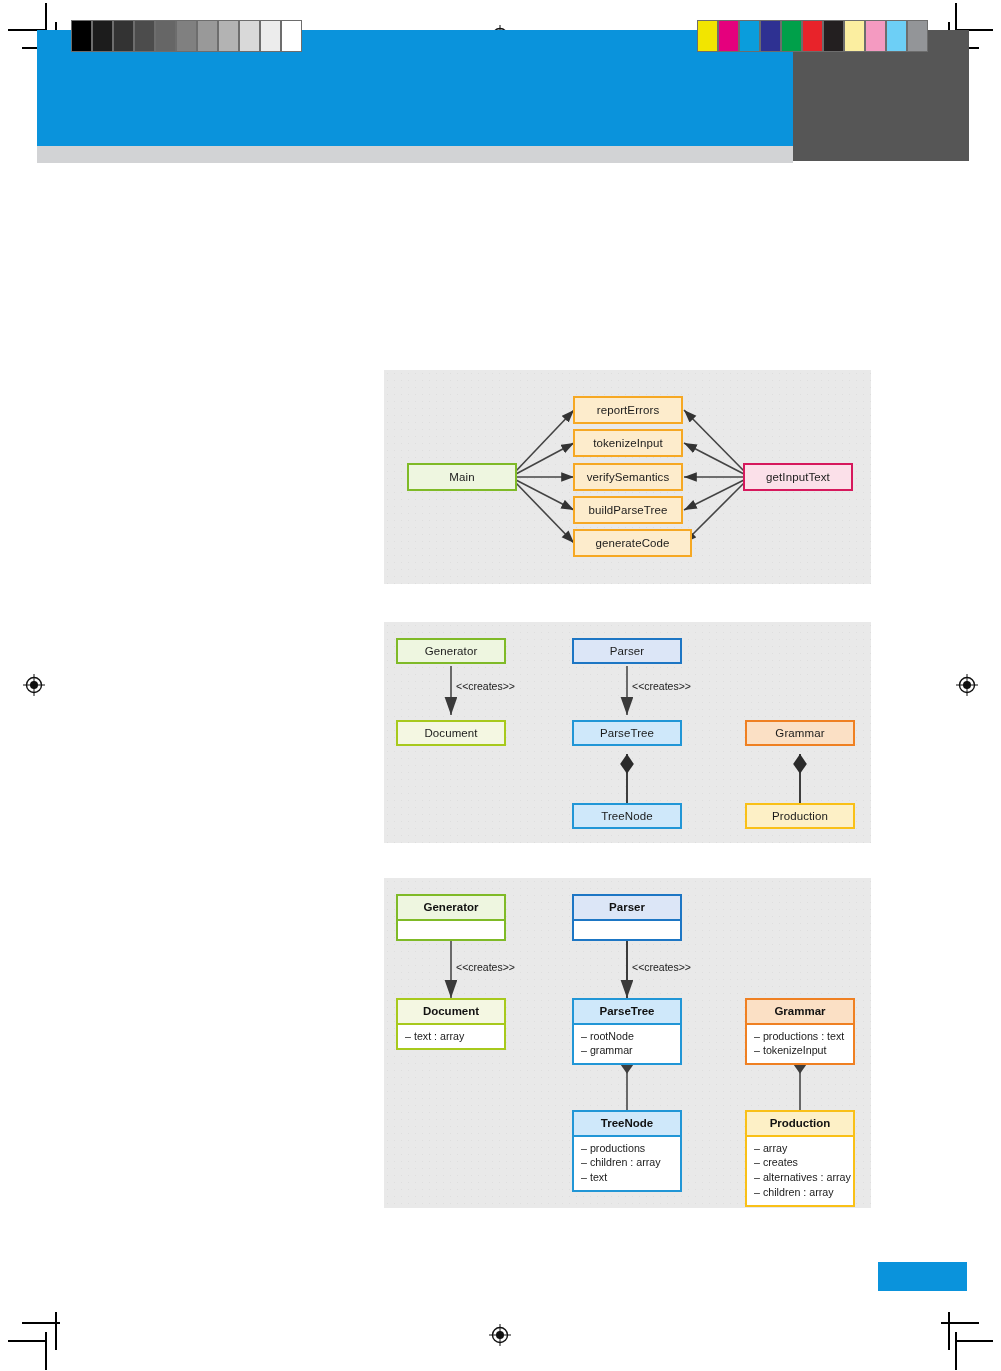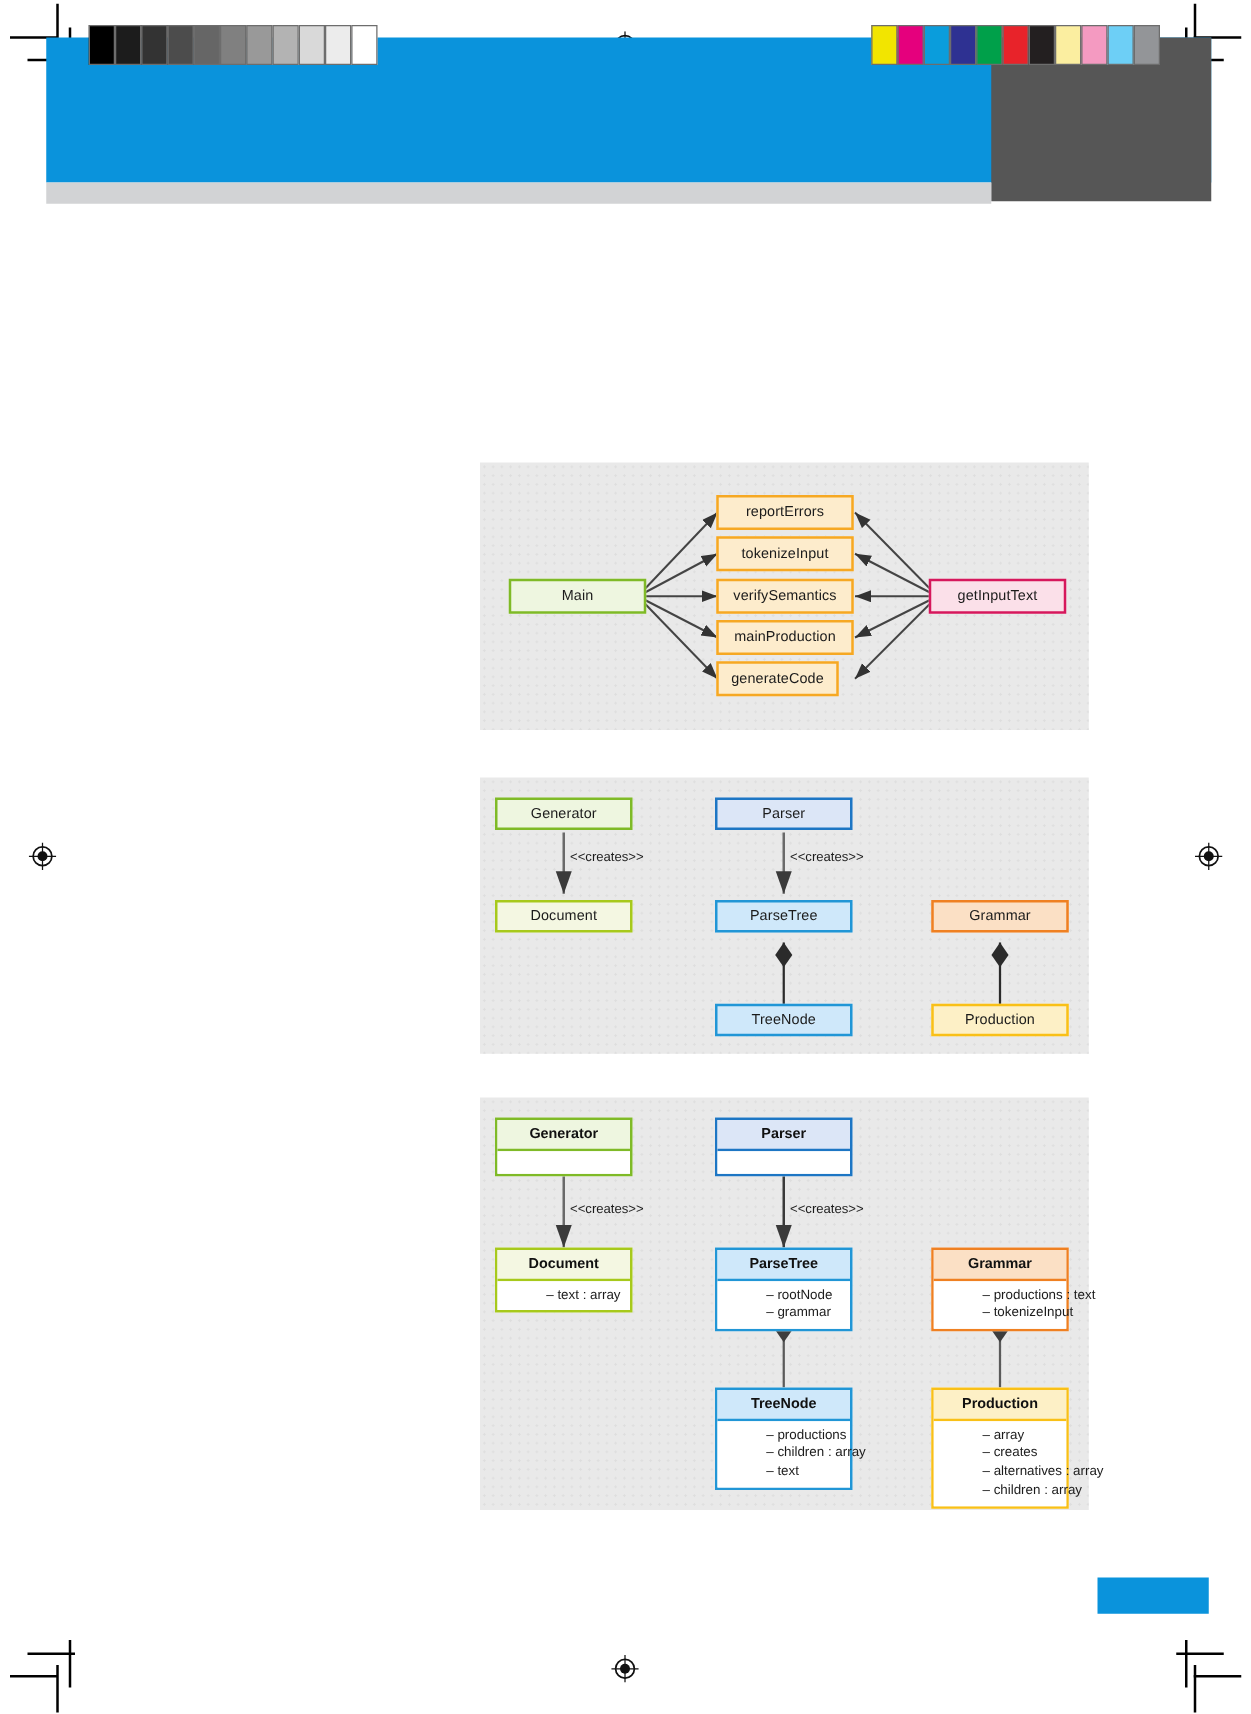--- a/index.html
+++ b/index.html
@@ -36,21 +36,21 @@
   
   .node{position:absolute;box-sizing:border-box;border:2px solid #888;
         background:#fff;display:flex;align-items:center;justify-content:center;
         font-size:11.5px;color:#1b1b1b;letter-spacing:.1px;}
   .cls{position:absolute;box-sizing:border-box;border:2px solid #888;background:#fff;}
   .cls .hdr{box-sizing:border-box;text-align:center;font-size:11.5px;color:#111;
             padding:5px 2px 5px;line-height:1.1;}
   .cls.detail .hdr{font-weight:bold;border-bottom:2px solid inherit;}
   .cls .attrs{box-sizing:border-box;background:#fff;padding:4px 7px 5px;
               font-size:10.7px;color:#1b1b1b;line-height:1.38;}
-  .cls .attrs div{white-space:nowrap;margin-left:32px;}
+  .cls .attrs div{white-space:nowrap;}
 
   
   .t-green  {border-color:#7fba27;} .t-green  .hdr{background:#eef6e0;}
   .t-olive  {border-color:#a7c91c;} .t-olive  .hdr{background:#f4f7e2;}
   .t-blue   {border-color:#1d76c4;} .t-blue   .hdr{background:#dce6f7;}
   .t-ltblue {border-color:#2196d6;} .t-ltblue .hdr{background:#cfe8fa;}
   .t-orange {border-color:#ef8022;} .t-orange .hdr{background:#fbe0c5;}
   .t-yellow {border-color:#f9c017;} .t-yellow .hdr{background:#fdf0c6;}
 
   .node.n-green  {border-color:#7fba27;background:#eef6e0;}
@@ -178,22 +178,22 @@
         <line x1="360" y1="110" x2="300" y2="140"></line>
         <line x1="360" y1="113" x2="300" y2="173"></line>
       </g>
     </svg>
 
     <div class="node n-green" style="left:23px;top:93px;width:110px;height:28px;">Main</div>
 
     <div class="node n-amber" style="left:189px;top:26px;width:110px;height:28px;">reportErrors</div>
     <div class="node n-amber" style="left:189px;top:59px;width:110px;height:28px;">tokenizeInput</div>
     <div class="node n-amber" style="left:189px;top:93px;width:110px;height:28px;">verifySemantics</div>
-    <div class="node n-amber" style="left:189px;top:126px;width:110px;height:28px;">mainProduction</div>
-    <div class="node n-amber" style="left:189px;top:159px;width:98px;height:28px;">generateCode</div>
+    <div class="node n-amber" style="left:189px;top:126px;width:110px;height:28px;">buildParseTree</div>
+    <div class="node n-amber" style="left:189px;top:159px;width:119px;height:28px;">generateCode</div>
 
     <div class="node n-crimson" style="left:359px;top:93px;width:110px;height:28px;">getInputText</div>
   </div>
 
   <div class="panel" id="panel-classes-simple">
     <svg class="edge-layer" viewBox="0 0 487 221">
       <defs>
         <marker id="ah2" markerWidth="10" markerHeight="10" refX="9" refY="3.2" orient="auto">
           <path d="M0,0 L9,3.2 L0,6.4 z" fill="#3a3a3a"></path>
         </marker>

